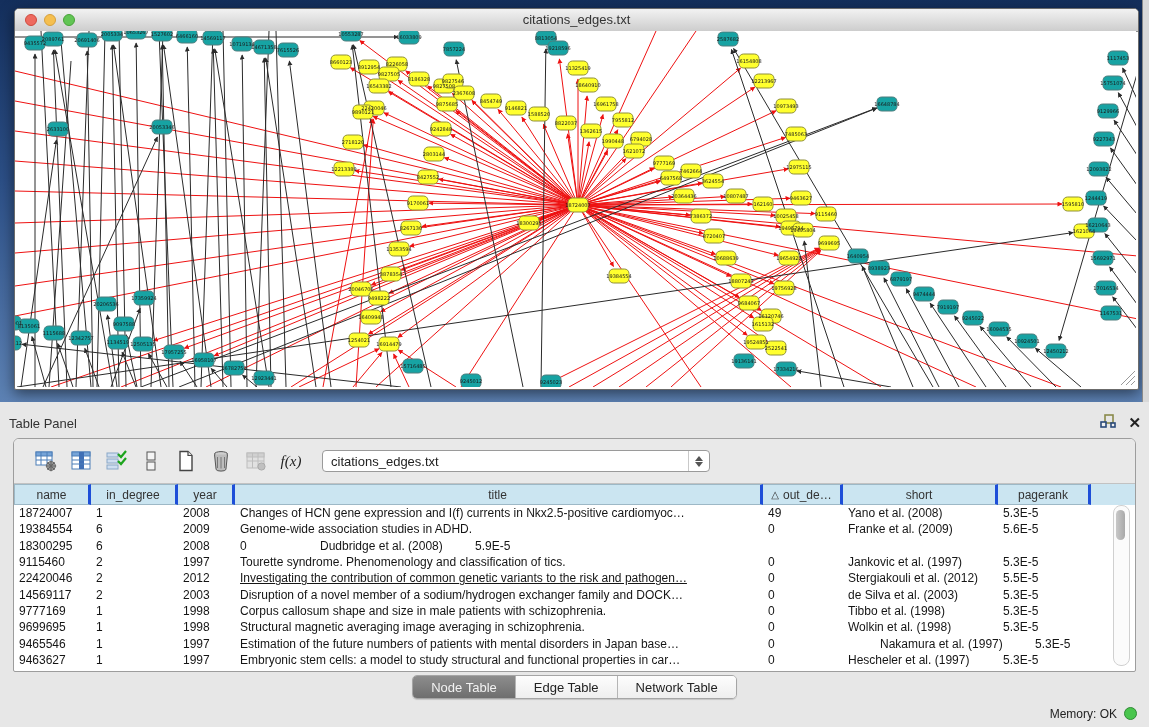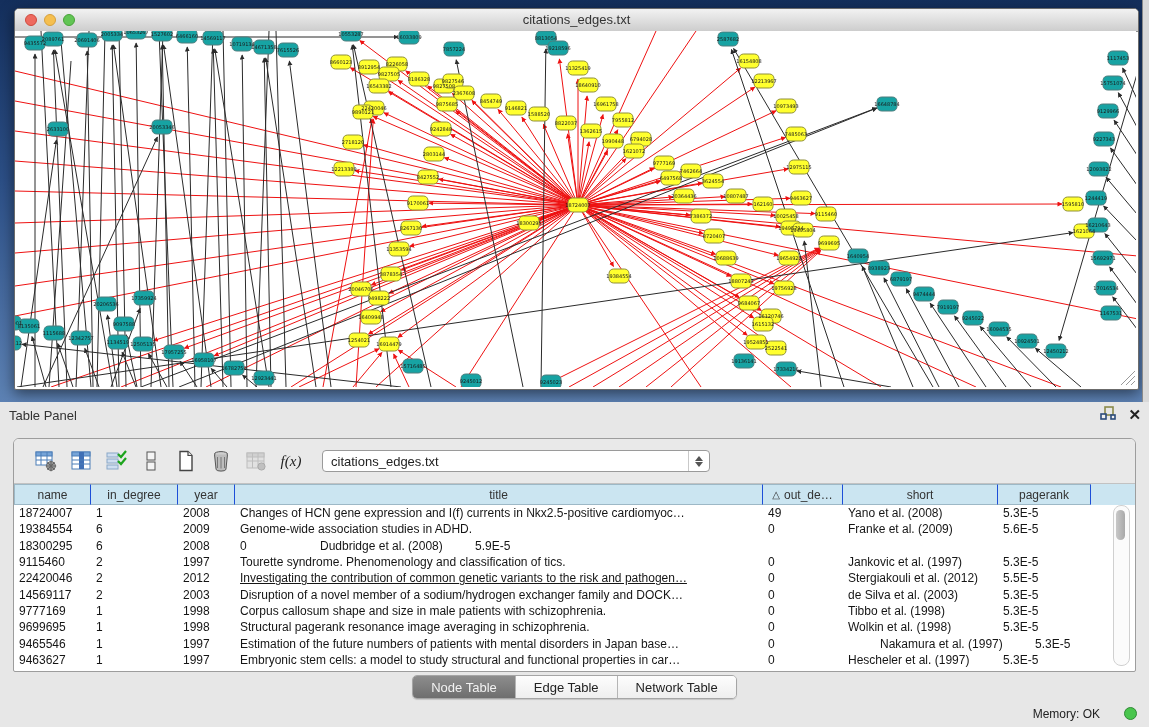--- a/index.html
+++ b/index.html
@@ -17,58 +17,58 @@
   .title-text{position:absolute;left:0;right:0;top:3px;text-align:center;
     font-size:13px;color:#333;}
   .lights{position:absolute;left:10px;top:5px;display:flex;gap:7px;}
   .light{width:12px;height:12px;border-radius:50%;box-sizing:border-box;}
   .light.red{background:#ee6a5f;border:1px solid #ce4a3e;}
   .light.yellow{background:#f5bf4f;border:1px solid #d6a03c;}
   .light.green{background:#62c554;border:1px solid #48a239;}
   .net-canvas{position:absolute;left:0;top:22px;width:1121px;height:356px;background:#fff;overflow:hidden;}
   
   .table-panel{position:absolute;left:0;top:402px;width:1149px;height:325px;background:#e7e7e7;}
-  .panel-header{position:absolute;left:0;top:0;width:100%;height:26px;}
+  .panel-header{position:absolute;left:0;top:8px;width:100%;height:26px;}
   .panel-title{position:absolute;left:9px;top:6px;font-size:13px;color:#333;}
   .panel-hdr-icons{position:absolute;right:8px;top:4px;display:flex;gap:12px;align-items:center;}
   .panel-container{position:absolute;left:13px;top:36px;width:1123px;height:234px;
     background:#fff;border:1px solid #9d9d9d;border-radius:6px 6px 2px 2px;box-sizing:border-box;overflow:hidden;}
   .tp-toolbar{position:relative;height:44px;background:#e9e9e9;border-bottom:1px solid #c2c2c2;
     display:flex;align-items:center;gap:11px;padding-left:20px;}
   .tb-btn{width:24px;height:26px;display:flex;align-items:center;justify-content:center;}
   .fx{font-family:"Liberation Serif",serif;font-style:italic;font-size:15px;color:#222;}
   .combo{position:relative;margin-left:8px;width:388px;height:22px;background:#fff;
     border:1px solid #9a9a9a;border-radius:4px;font-size:13px;color:#222;
     display:flex;align-items:center;padding-left:8px;box-sizing:border-box;}
   .combo .stepper{position:absolute;right:0;top:0;width:20px;height:100%;
     border-left:1px solid #c9c9c9;display:flex;flex-direction:column;align-items:center;justify-content:center;gap:1px;}
   .tri-up{width:0;height:0;border-left:4px solid transparent;border-right:4px solid transparent;border-bottom:5px solid #555;}
   .tri-down{width:0;height:0;border-left:4px solid transparent;border-right:4px solid transparent;border-top:5px solid #555;}
   
   .grid-head{display:flex;height:21px;background:#cbe5f1;}
-  .gh-cell{box-sizing:border-box;border-right:1px solid #1d4ed8;border-top:1px solid #9db8c6;border-bottom:1px solid #9db8c6;
+  .gh-cell{box-sizing:border-box;border-right:3px solid #1d4ed8;border-top:1px solid #9db8c6;border-bottom:1px solid #9db8c6;
     font-size:12px;color:#333;display:flex;align-items:center;justify-content:center;gap:4px;overflow:hidden;white-space:nowrap;}
   .gh-cell:first-child{border-left:1px solid #9db8c6;}
   .grid-row{display:flex;height:16.3px;font-size:12px;color:#151515;}
   .gr-cell{box-sizing:border-box;padding-left:5px;overflow:hidden;white-space:nowrap;text-overflow:clip;
     display:flex;align-items:center;}
   .vscroll{position:absolute;right:5px;top:66px;width:15px;bottom:5px;background:#fbfbfb;
     border:1px solid #d0d0d0;border-radius:8px;}
   .vthumb{position:absolute;left:2px;top:4px;width:9px;height:30px;background:linear-gradient(90deg,#c8c8c8,#a9a9a9);border-radius:5px;}
   
   .tabs-row{position:absolute;left:0;top:273px;width:100%;display:flex;justify-content:center;}
   .seg{display:flex;border:1px solid #a5a5a5;border-radius:5px;overflow:hidden;height:22px;
     box-shadow:0 1px 1px rgba(0,0,0,.15);}
   .seg-tab{padding:0 18px;font-size:13px;display:flex;align-items:center;
     background:linear-gradient(180deg,#fdfdfd,#eeeeee);color:#222;border-right:1px solid #b5b5b5;}
   .seg-tab:last-child{border-right:none;}
   .seg-tab.sel{background:linear-gradient(180deg,#8d8d8d,#6e6e6e);color:#f2f2f2;}
   
   .statusbar{position:absolute;left:0;bottom:0;width:100%;height:27px;
-    display:flex;align-items:center;justify-content:flex-end;gap:24px;padding-right:12px;box-sizing:border-box;}
+    display:flex;align-items:center;justify-content:flex-end;gap:7px;padding-right:12px;box-sizing:border-box;}
   .statusbar span{font-size:12px;color:#222;}
   .mem-dot{width:13px;height:13px;border-radius:50%;background:#49c54d;border:1px solid #2f8a35;box-sizing:border-box;}
   .x-icon{font-size:15px;font-weight:bold;color:#222;line-height:14px;}
 </style>
 </head>
 <body>
 
 <div class="desktop">
   <div class="net-window">
     <div class="titlebar">
@@ -712,21 +712,21 @@
           <div class="gr-cell" style="width: 57px;">1998</div>
           <div class="gr-cell" style="width: 528px;">Corpus callosum shape and size in male patients with schizophrenia.</div>
           <div class="gr-cell" style="width: 80px;">0</div>
           <div class="gr-cell" style="width: 155px;">Tibbo et al. (1998)</div>
           <div class="gr-cell" style="width: 93px;">5.3E-5</div>
         </div>
         <div class="grid-row">
           <div class="gr-cell" style="width: 77px;">9699695</div>
           <div class="gr-cell" style="width: 87px;">1</div>
           <div class="gr-cell" style="width: 57px;">1998</div>
-          <div class="gr-cell" style="width: 528px;">Structural pagerank resonance image averaging in schizophrenia.</div>
+          <div class="gr-cell" style="width: 528px;">Structural magnetic averaging image averaging in schizophrenia.</div>
           <div class="gr-cell" style="width: 80px;">0</div>
           <div class="gr-cell" style="width: 155px;">Wolkin et al. (1998)</div>
           <div class="gr-cell" style="width: 93px;">5.3E-5</div>
         </div>
         <div class="grid-row">
           <div class="gr-cell" style="width: 77px;">9465546</div>
           <div class="gr-cell" style="width: 87px;">1</div>
           <div class="gr-cell" style="width: 57px;">1997</div>
           <div class="gr-cell" style="width: 528px;">Estimation of the future numbers of patients with mental disorders in Japan base…</div>
           <div class="gr-cell" style="width: 80px;">0</div>

